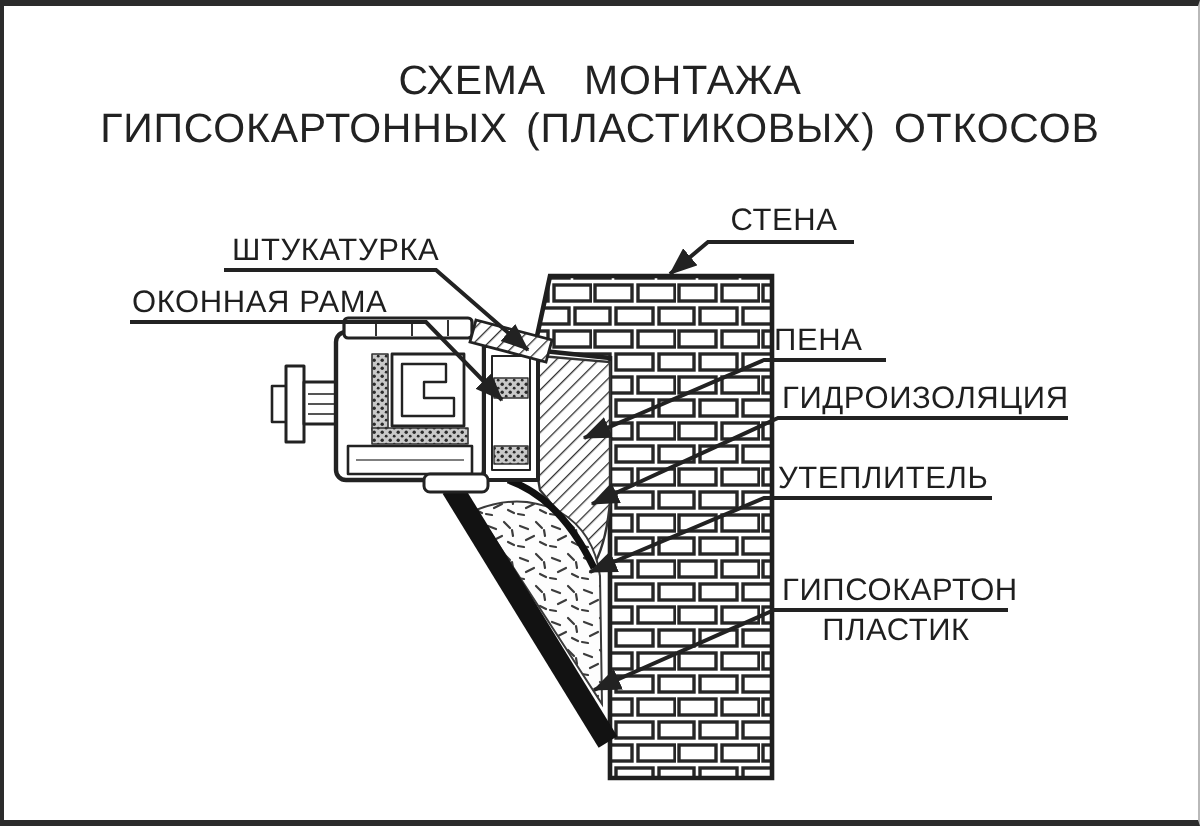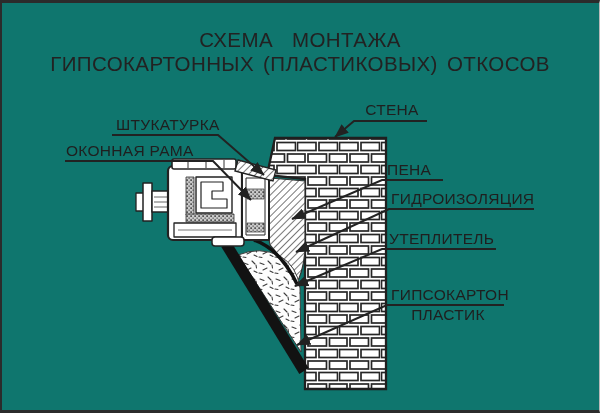--- a/index.html
+++ b/index.html
@@ -1,18 +1,18 @@
 <!DOCTYPE html>
 <html><head>
 <meta charset="utf-8">
 <style>
   html,body{margin:0;padding:0;background:#e8e8e8;}
   .page{
     width:600px;height:413px;box-sizing:border-box;position:relative;
-    background:#0f766e;
+    background:#ffffff;
     border-top:3px solid #2b2b2b;border-left:2px solid #2b2b2b;
     border-bottom:3px solid #2b2b2b;border-right:1px solid #b9b9b9;
     font-family:"Liberation Sans", sans-serif;
   }
   svg{display:block;}
   .lbl{font-family:"Liberation Sans", sans-serif;font-size:15.5px;fill:#1f1f1f;letter-spacing:0.3px;}
   .title{font-family:"Liberation Sans", sans-serif;font-size:20.5px;fill:#222;letter-spacing:0.4px;}
   .t1{word-spacing:13px;}
   .t2{word-spacing:3px;}
   .leader{stroke:#222;stroke-width:2;fill:none;}

